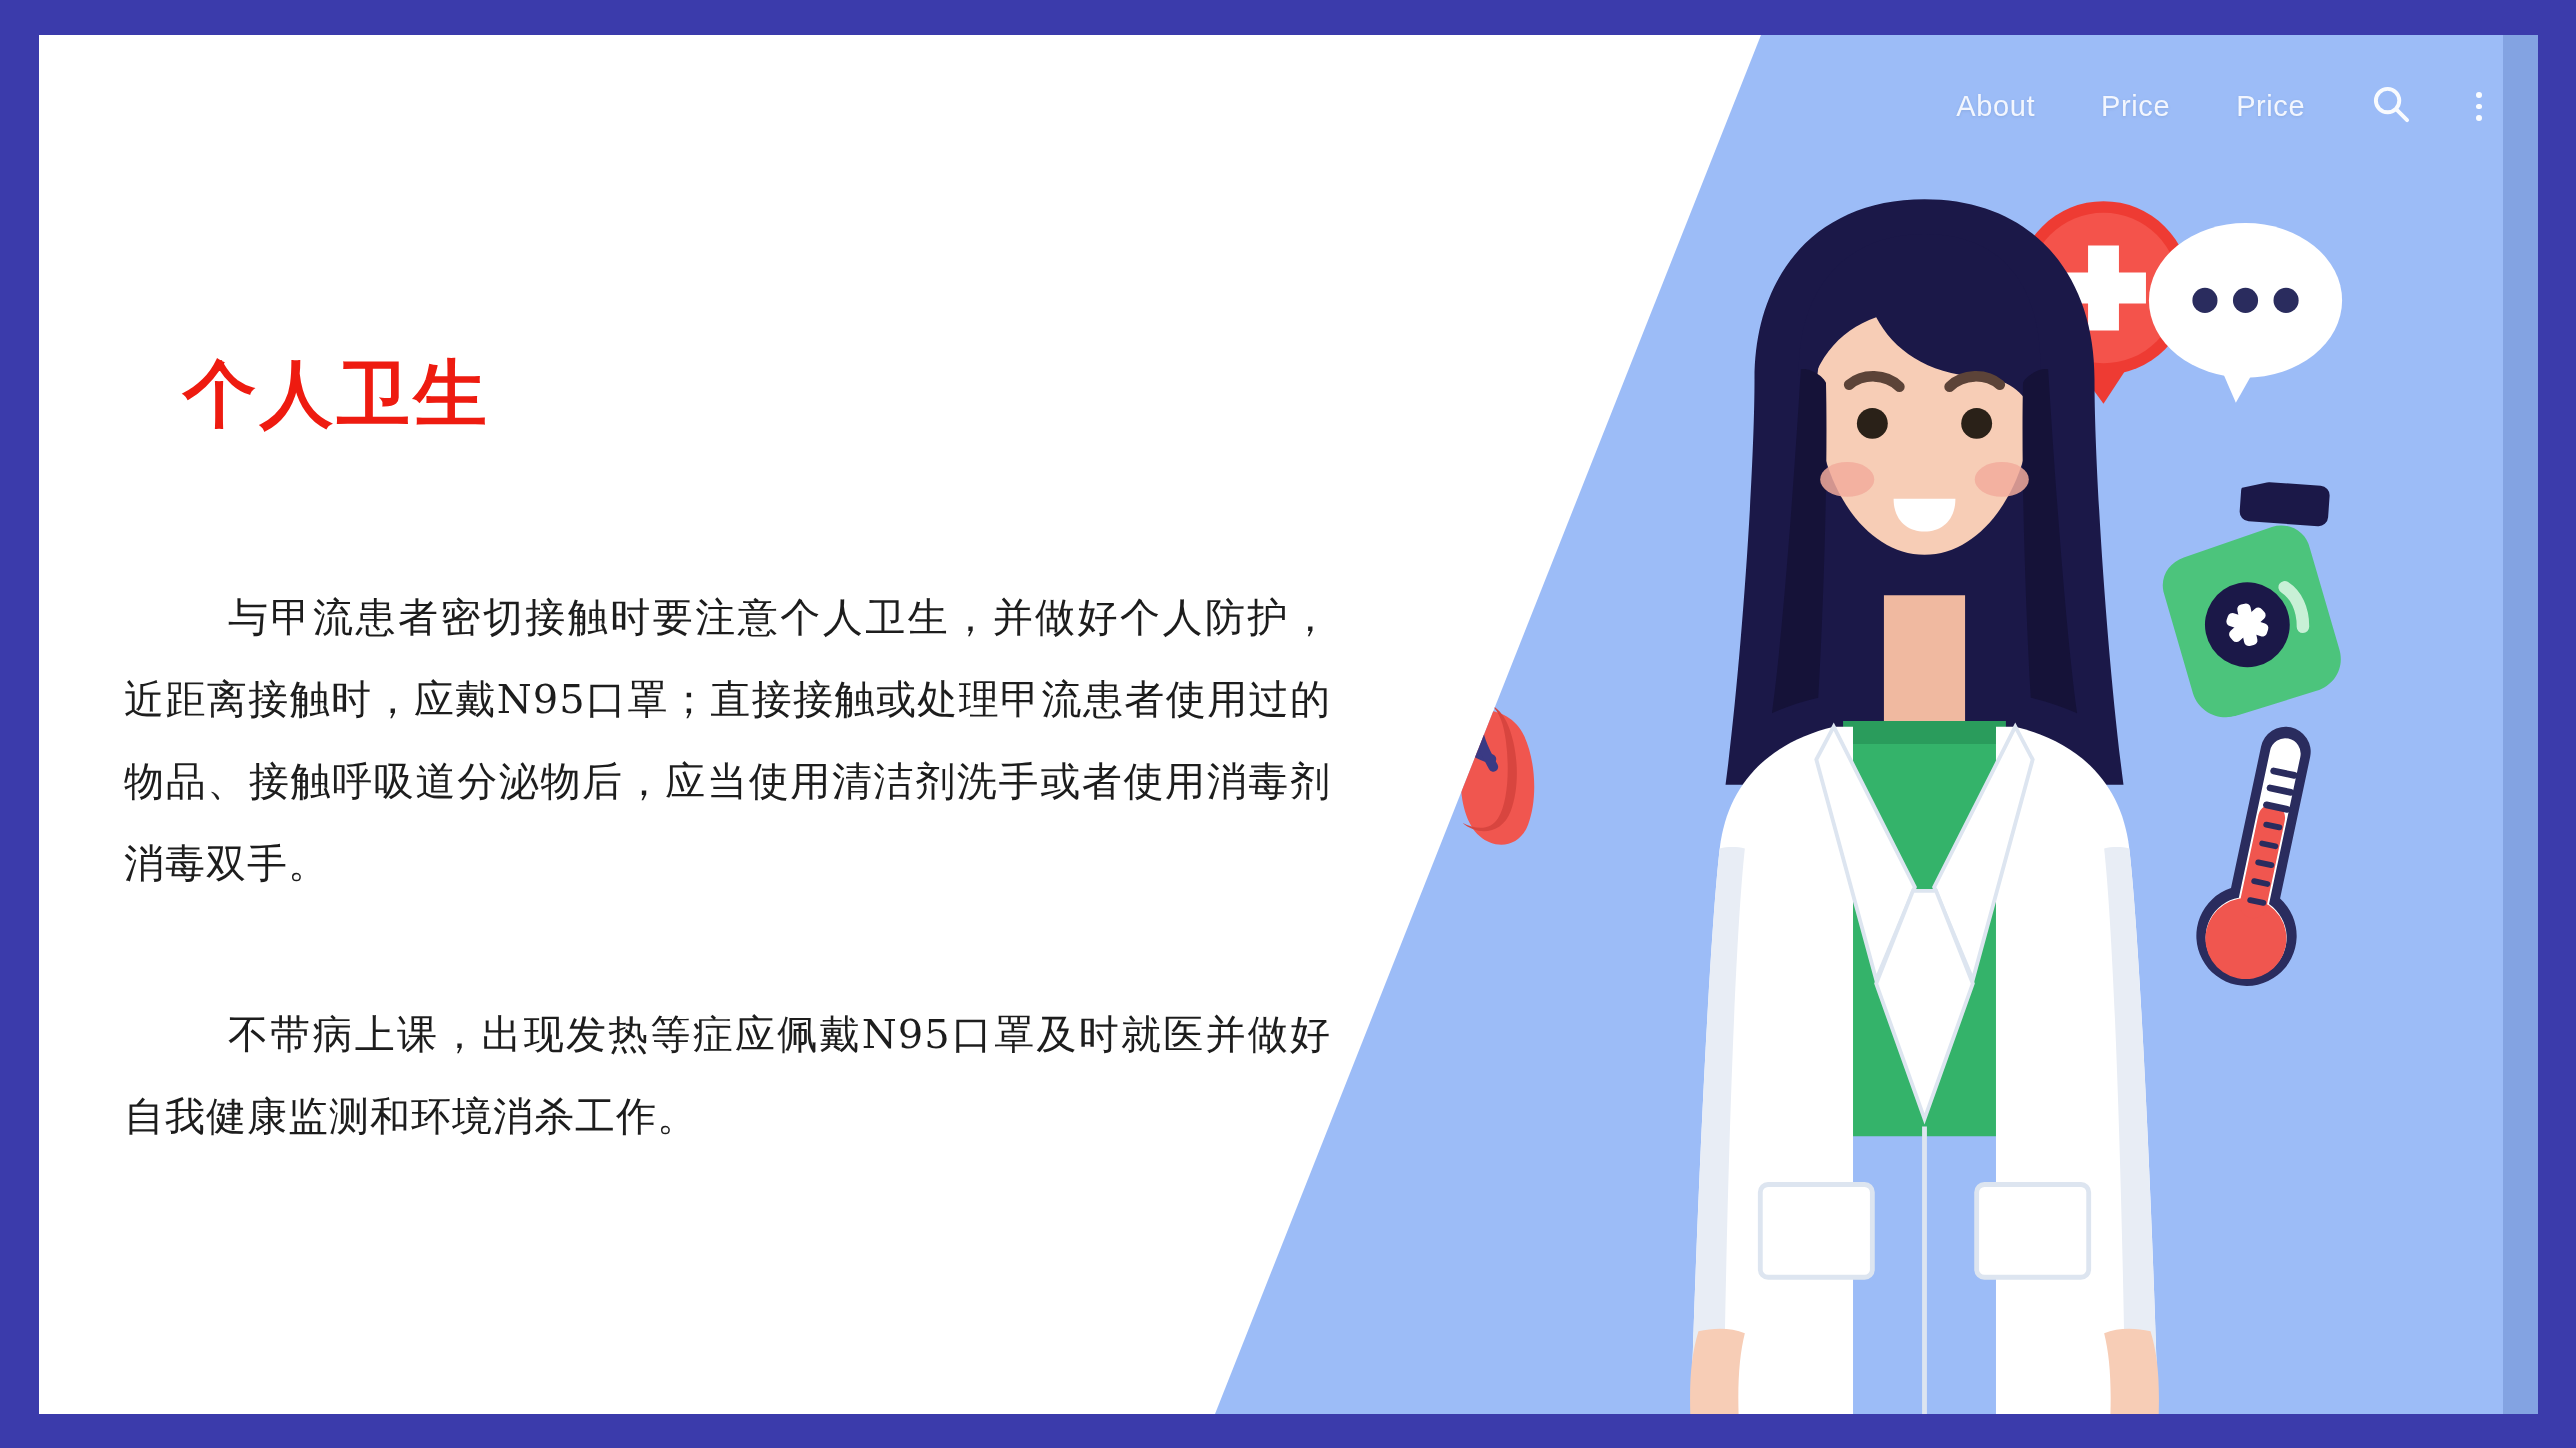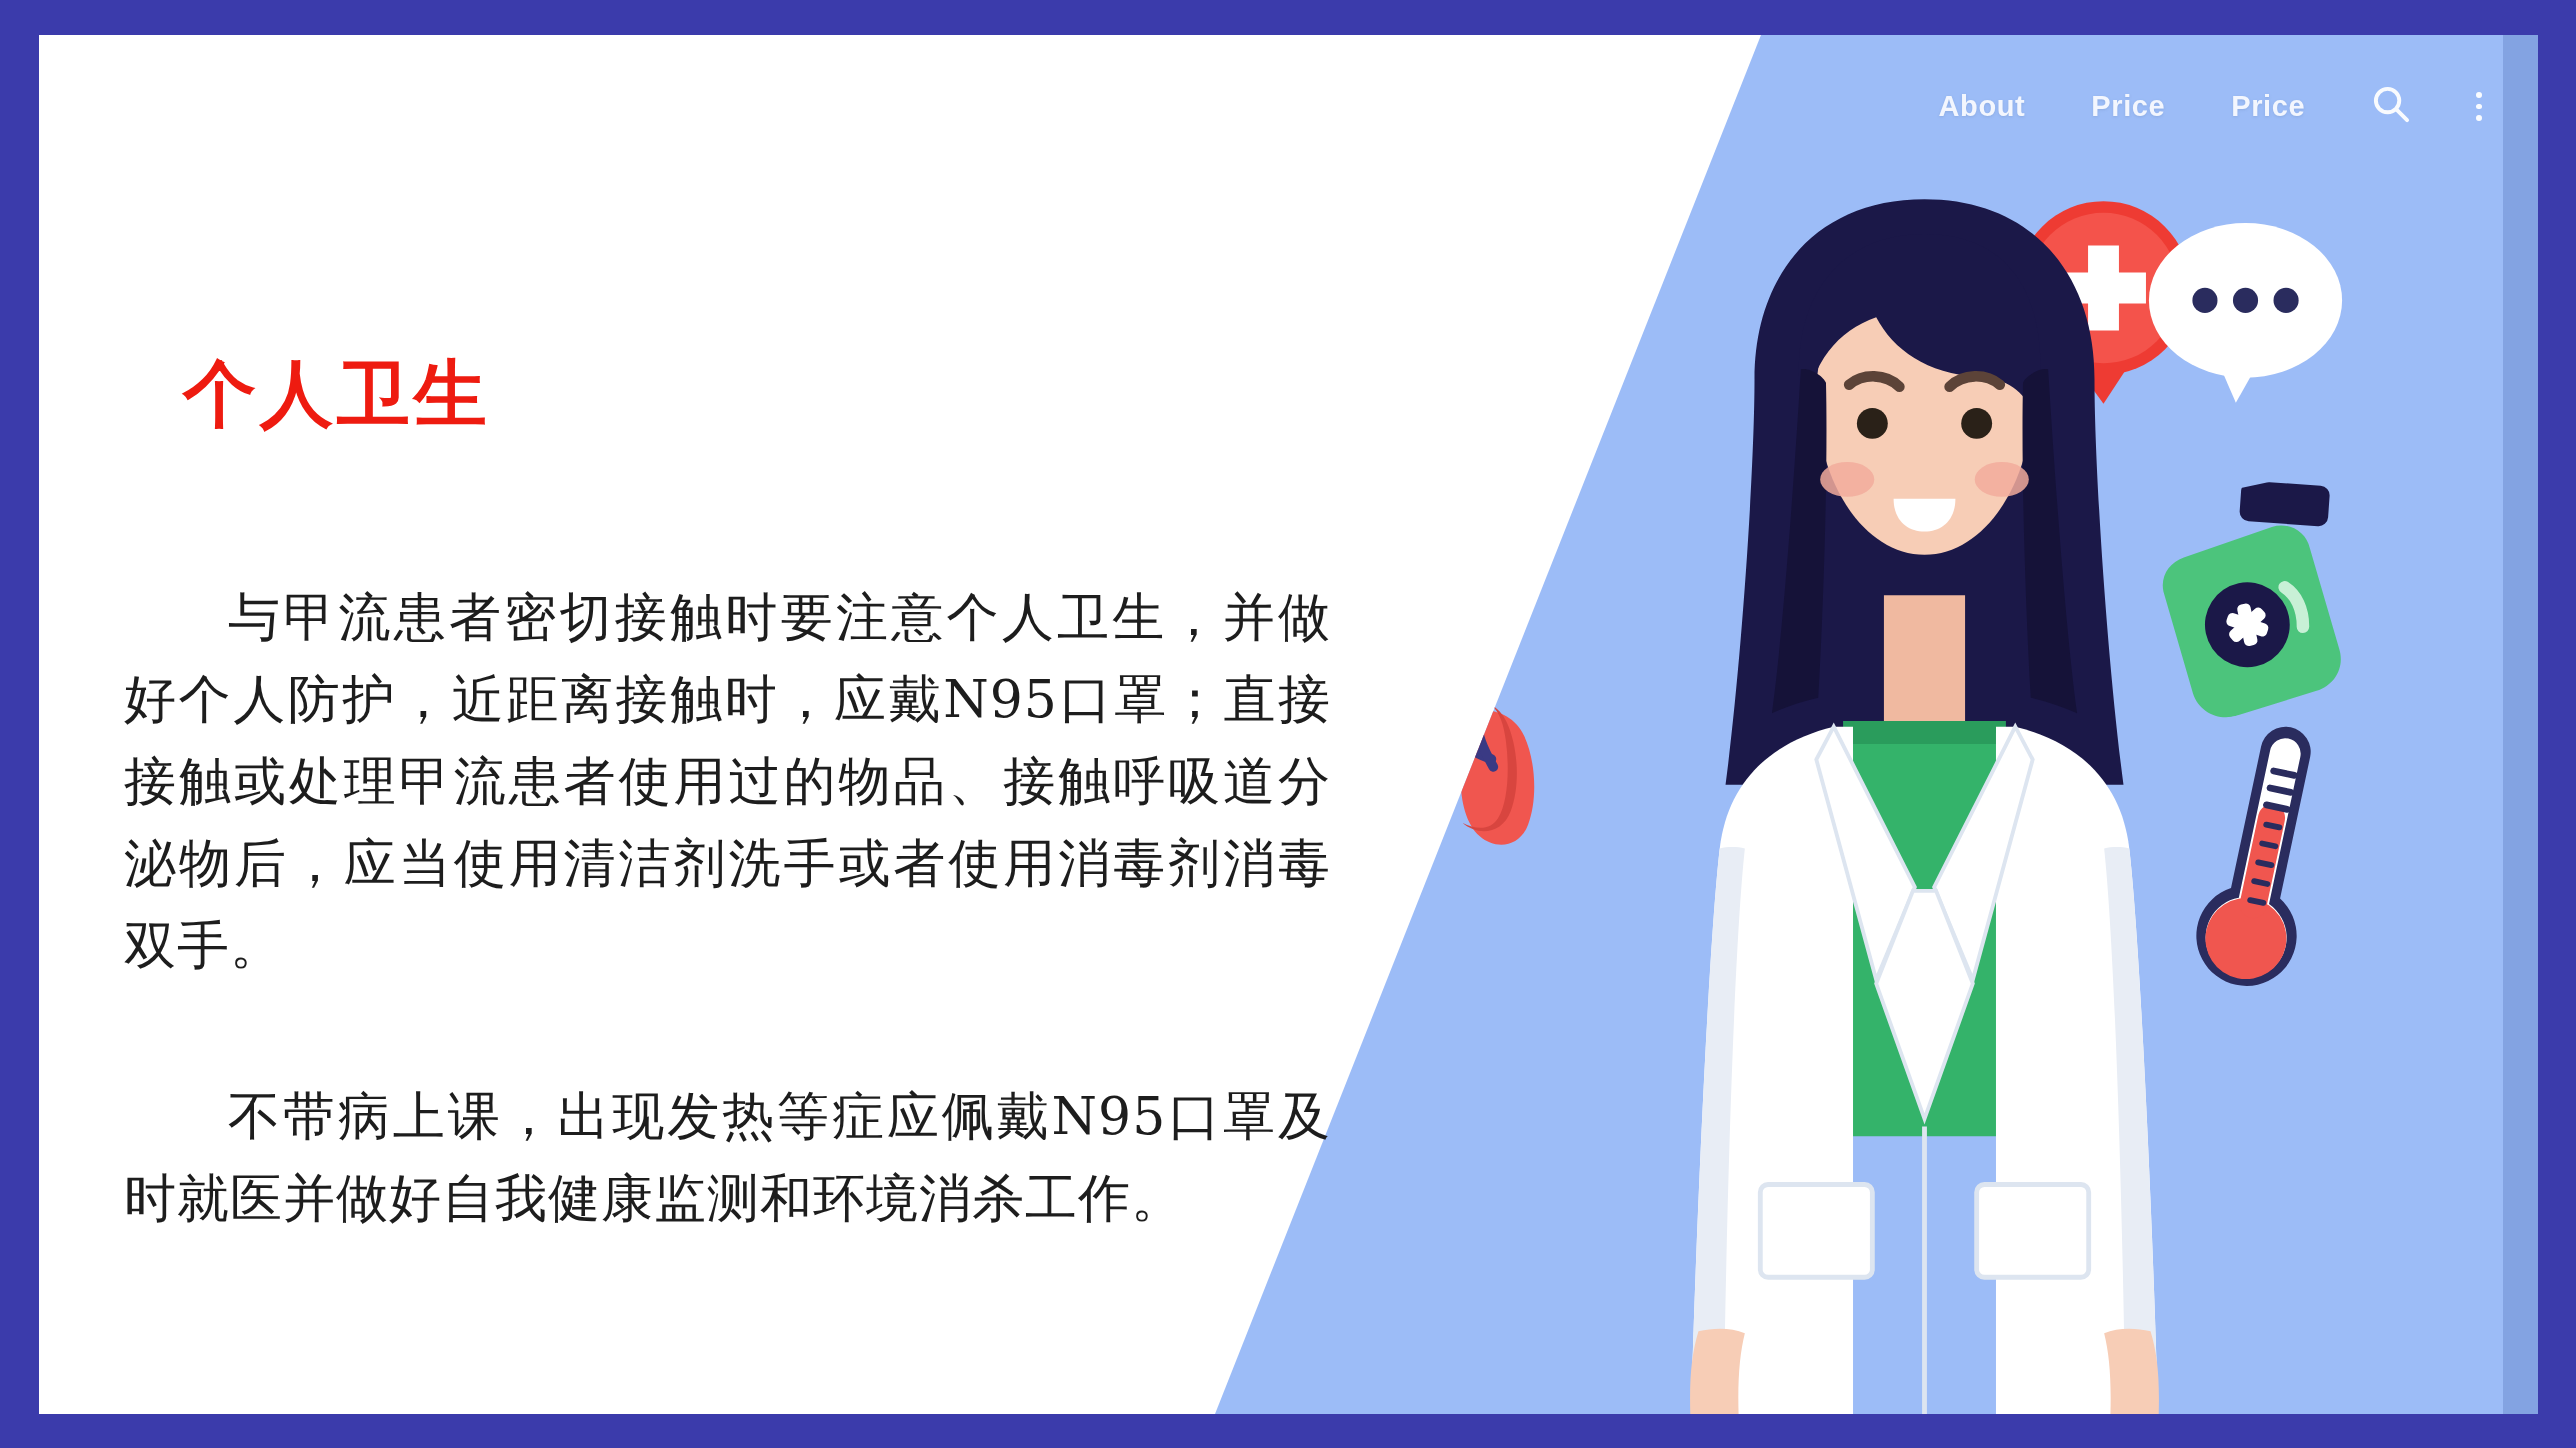--- a/index.html
+++ b/index.html
@@ -48,21 +48,21 @@
     top:50px;
     right:56px;
     display:flex;
     align-items:center;
     gap:66px;
     z-index:6;
   }
   .nav-link {
     font-family:"Liberation Sans", sans-serif;
     font-size:29px;
-    font-weight:bold;
+    font-weight:normal;
     color:#ffffff;
     opacity:.88;
     letter-spacing:0.6px;
     text-shadow:0 1px 2.9px rgba(120,150,200,.5);
     cursor:pointer;
     white-space:nowrap;
   }
   .nav-icon { cursor:pointer; display:block; opacity:.95; }
   #nav-dots { display:flex; flex-direction:column; gap:5.8px; align-items:center; cursor:pointer; }
   #nav-dots i { width:5.8px; height:5.8px; border-radius:50%; background:#fff; opacity:.95; display:block; }
@@ -105,21 +105,21 @@
     margin-left:36px;
   }
 
   #body-col {
     position:absolute;
     left:85px; top:541px;
     width:1207px;
   }
   .para {
     font-family:"DejaVu Serif", serif;
-    font-size:52px;
+    font-size:40px;
     line-height:82px;
     color:#1d1d1d;
     letter-spacing:1px;
     text-align:justify;
     text-indent:104px;
   }
   #para2 { margin-top:89px; }
 
   
   #doctor { position:absolute; left:439px; top:145px; width:541px; height:1246px; }

